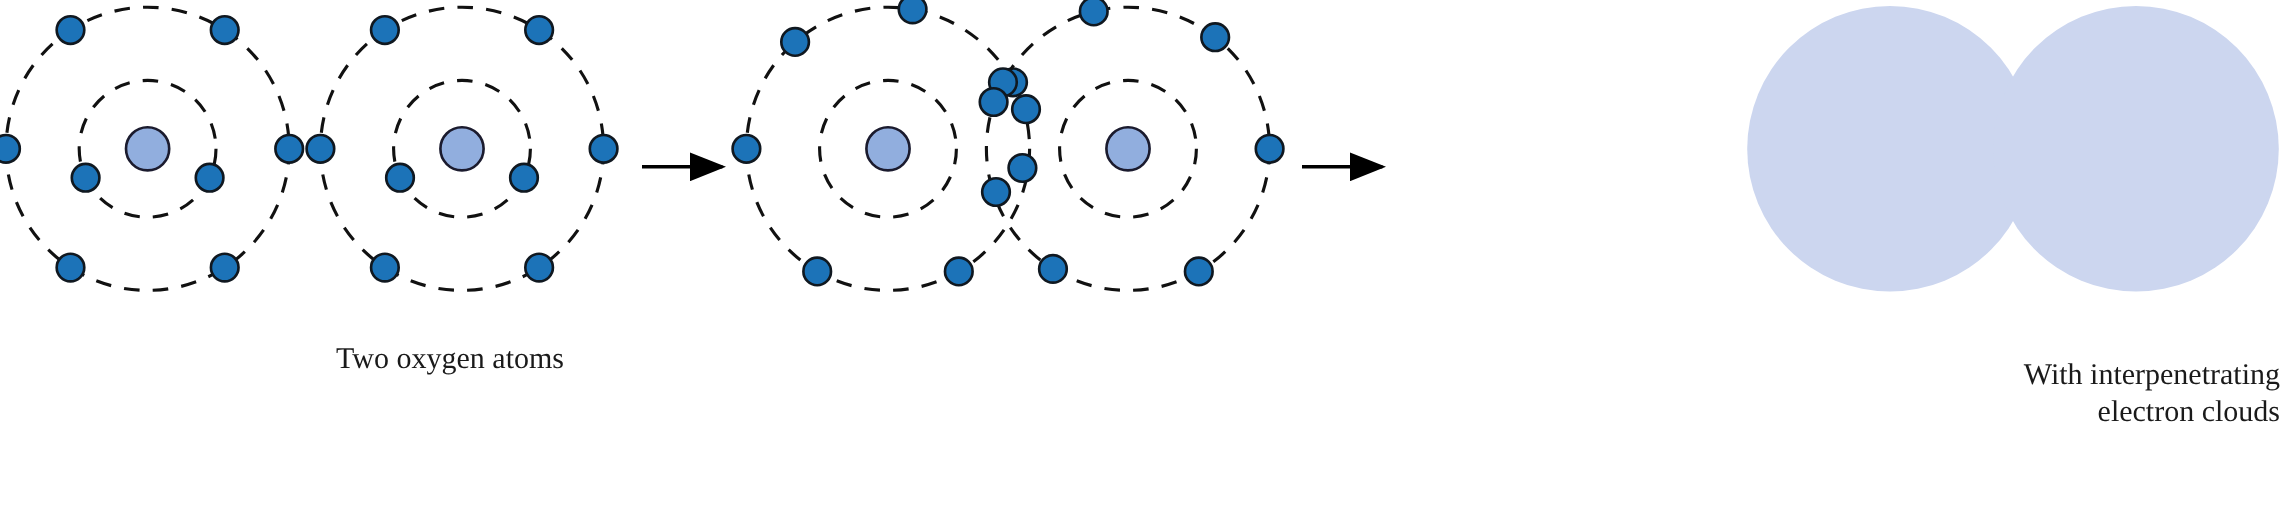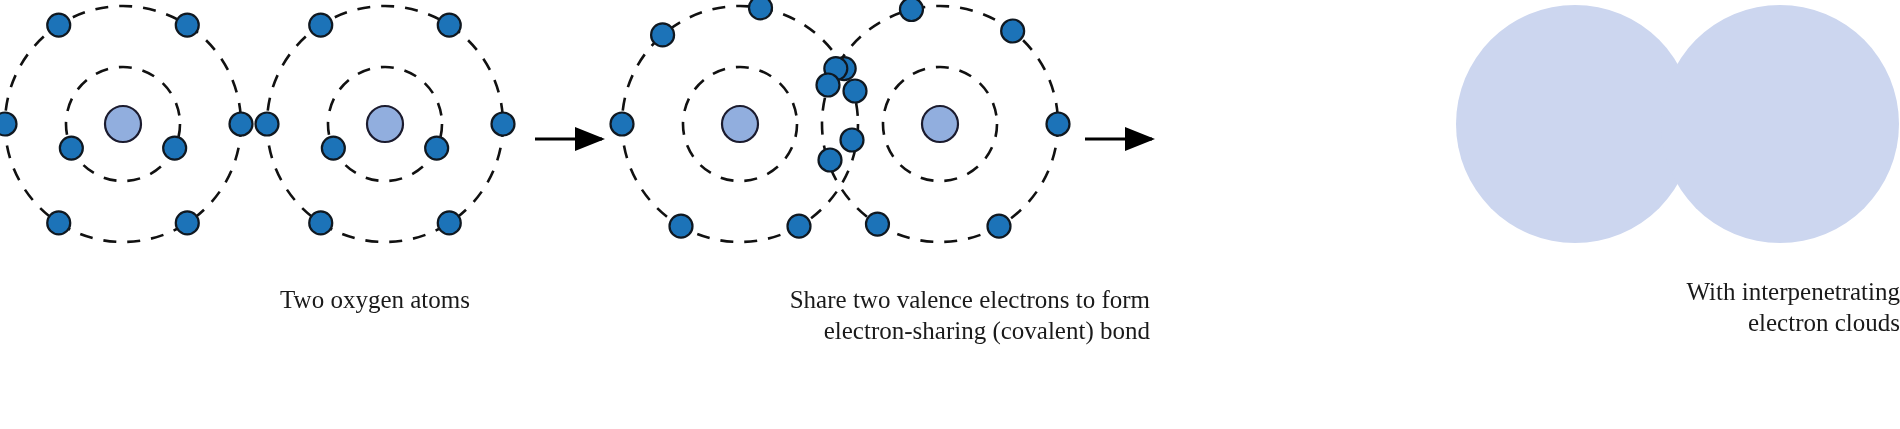--- a/index.html
+++ b/index.html
@@ -16,21 +16,21 @@
     position:absolute;
     text-align:right;
     color:#1a1a1a;
     font-size:25px;
     line-height:31px;
     font-family:"Liberation Serif", serif;
     white-space:pre-line;
   }
   #cap-left{left:30px;  top:284px; width:440px;}
   #cap-mid{left:590px;  top:284px; width:560px;}
-  #cap-right{left:1440px;top:276px; width:460px;}
+  #cap-right{left:1440px;top:297px; width:460px;}
 </style>
 </head>
 <body>
 
 <div id="stage">
 
   <svg class="layer" viewBox="0 0 1900 429">
     <defs>
       <marker id="ahead" markerWidth="10" markerHeight="8" refX="9" refY="4" orient="auto" markerUnits="strokeWidth">
         <path d="M0,0 L10,4 L0,8 z" fill="#000000"></path>
@@ -96,18 +96,16 @@
         <g>
           <circle cx="1575" cy="124" r="119" fill="#ccd6ef" stroke="none"></circle>
           <circle cx="1780" cy="124" r="119" fill="#ccd6ef" stroke="none"></circle>
         </g>
         <line x1="535" y1="139" x2="602" y2="139" stroke="#000000" stroke-width="3" marker-end="url(#ahead)"></line>
         <line x1="1085" y1="139" x2="1152" y2="139" stroke="#000000" stroke-width="3" marker-end="url(#ahead)"></line>
       </g>
   </svg>
 
   <div class="caption" id="cap-left">Two oxygen atoms</div>
-  <div class="caption" id="cap-mid">Share two valence electrons to form
-electron-sharing (covalent) bond</div>
   <div class="caption" id="cap-right">With interpenetrating
 electron clouds</div>
 
 </div>
 
 </body></html>

